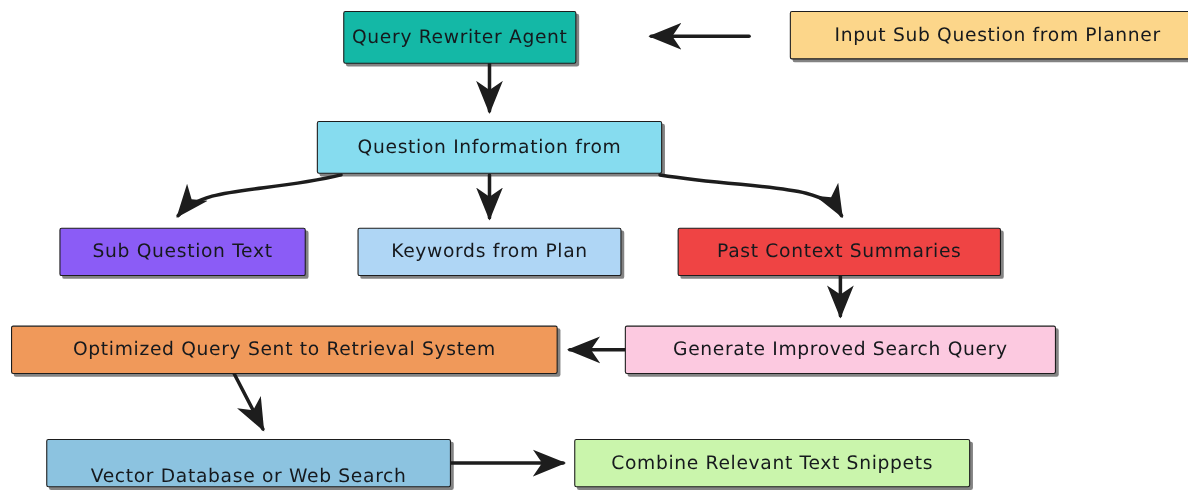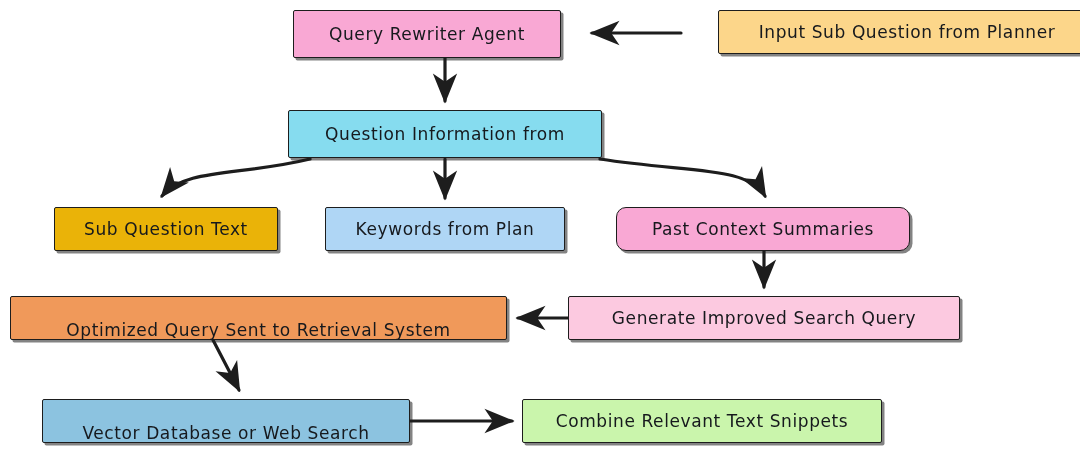--- a/index.html
+++ b/index.html
@@ -72,45 +72,45 @@
 
     <path d="M 764 251 L 764 287" fill="none" stroke="#1d1d1d" stroke-width="3.2" stroke-linecap="round" marker-end="url(#arrowhead)"></path>
 
     <path d="M 568 318 L 518 318" fill="none" stroke="#1d1d1d" stroke-width="3.2" stroke-linecap="round" marker-end="url(#arrowhead)"></path>
 
     <path d="M 213 340 L 239 390" fill="none" stroke="#1d1d1d" stroke-width="3.2" stroke-linecap="round" marker-end="url(#arrowhead)"></path>
 
     <path d="M 410 421 L 512 421" fill="none" stroke="#1d1d1d" stroke-width="3.2" stroke-linecap="round" marker-end="url(#arrowhead)"></path>
   </svg>
 
-  <div class="node" style="left: 293px; top: 10px; width: 268px; height: 48px; background: #f9a8d4; border-color: rgb(29, 29, 29);">
+  <div class="node" style="left: 312px; top: 10px; width: 212px; height: 48px; background: #14b8a6; border-color: rgb(29, 29, 29);">
     <span class="node-label">Query Rewriter Agent</span>
   </div>
 
   <div class="node" style="left: 718px; top: 10px; width: 378px; height: 44px; background: rgb(252, 214, 138); border-color: rgb(29, 29, 29);">
     <span class="node-label">Input Sub Question from Planner</span>
   </div>
 
   <div class="node" style="left: 288px; top: 110px; width: 314px; height: 48px; background: rgb(134, 220, 239); border-color: rgb(29, 29, 29);">
     <span class="node-label">Question Information from</span>
   </div>
 
-  <div class="node" style="left: 54px; top: 207px; width: 224px; height: 44px; background: #eab308; border-color: rgb(29, 29, 29);">
+  <div class="node" style="left: 54px; top: 207px; width: 224px; height: 44px; background: #8b5cf6; border-color: rgb(29, 29, 29);">
     <span class="node-label">Sub Question Text</span>
   </div>
 
   <div class="node" style="left: 325px; top: 207px; width: 240px; height: 44px; background: rgb(175, 214, 245); border-color: rgb(29, 29, 29);">
     <span class="node-label">Keywords from Plan</span>
   </div>
 
-  <div class="node" style="left: 616px; top: 207px; width: 294px; height: 44px; background: #f9a8d4; border-color: rgb(29, 29, 29); border-radius: 10px;">
+  <div class="node" style="left: 616px; top: 207px; width: 294px; height: 44px; background: #ef4444; border-color: rgb(29, 29, 29);">
     <span class="node-label">Past Context Summaries</span>
   </div>
 
-  <div class="node" style="left: 10px; top: 296px; width: 497px; height: 44px; background: rgb(240, 153, 90); border-color: rgb(29, 29, 29); align-items: flex-end;">
+  <div class="node" style="left: 10px; top: 296px; width: 497px; height: 44px; background: rgb(240, 153, 90); border-color: rgb(29, 29, 29);">
     <span class="node-label">Optimized Query Sent to Retrieval System</span>
   </div>
 
   <div class="node" style="left: 568px; top: 296px; width: 392px; height: 44px; background: rgb(252, 201, 224); border-color: rgb(29, 29, 29);">
     <span class="node-label">Generate Improved Search Query</span>
   </div>
 
   <div class="node" style="left: 42px; top: 399px; width: 368px; height: 44px; background: rgb(140, 195, 224); border-color: rgb(29, 29, 29); align-items: flex-end;">
     <span class="node-label">Vector Database or Web Search</span>
   </div>

